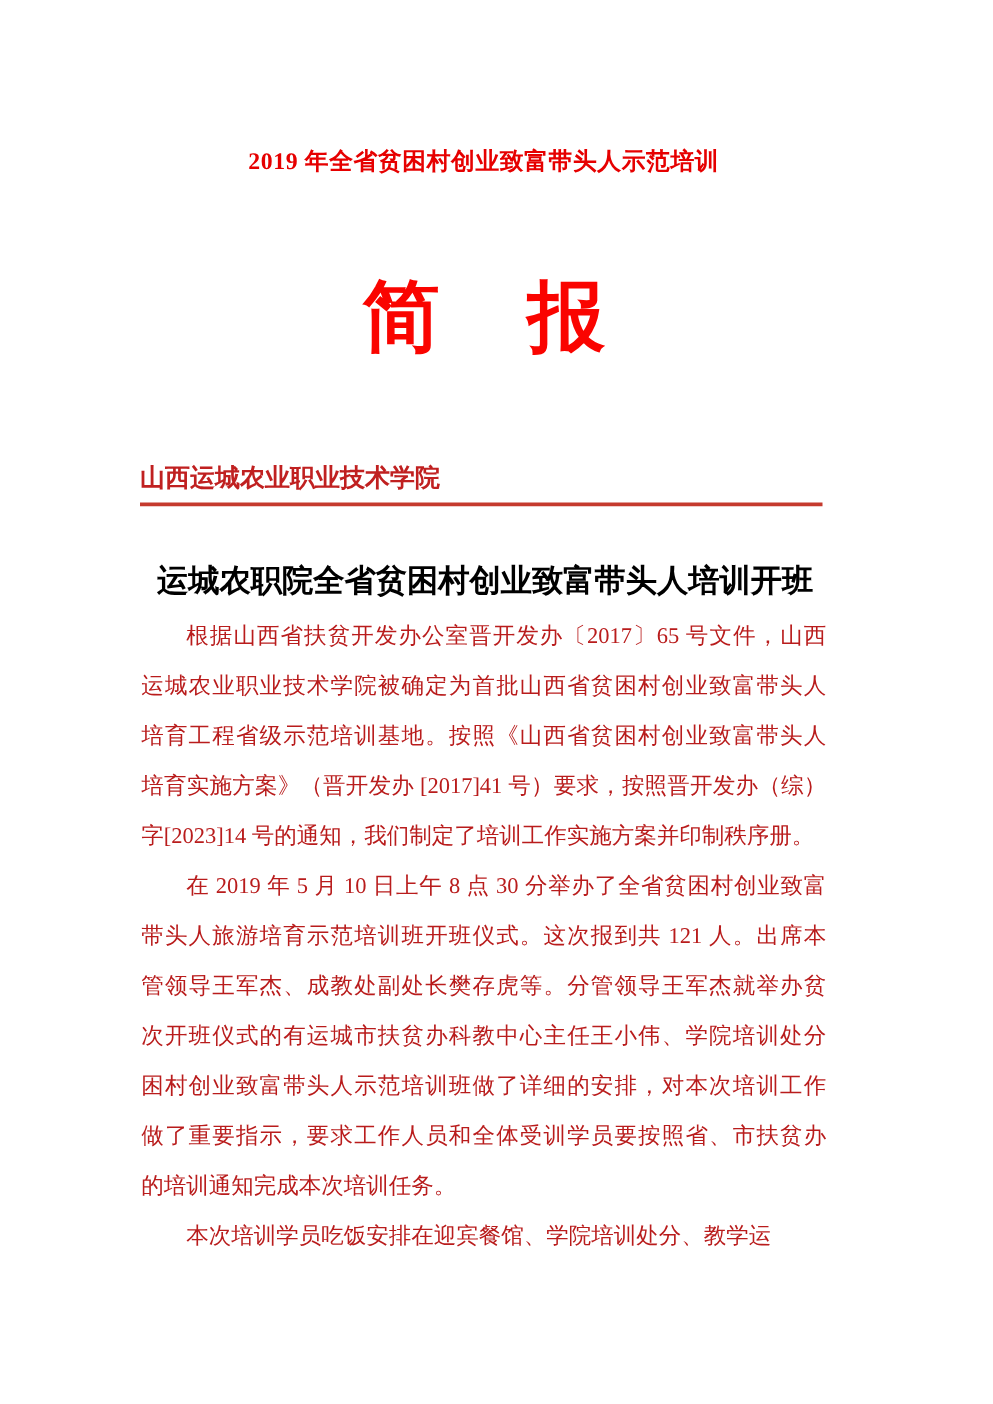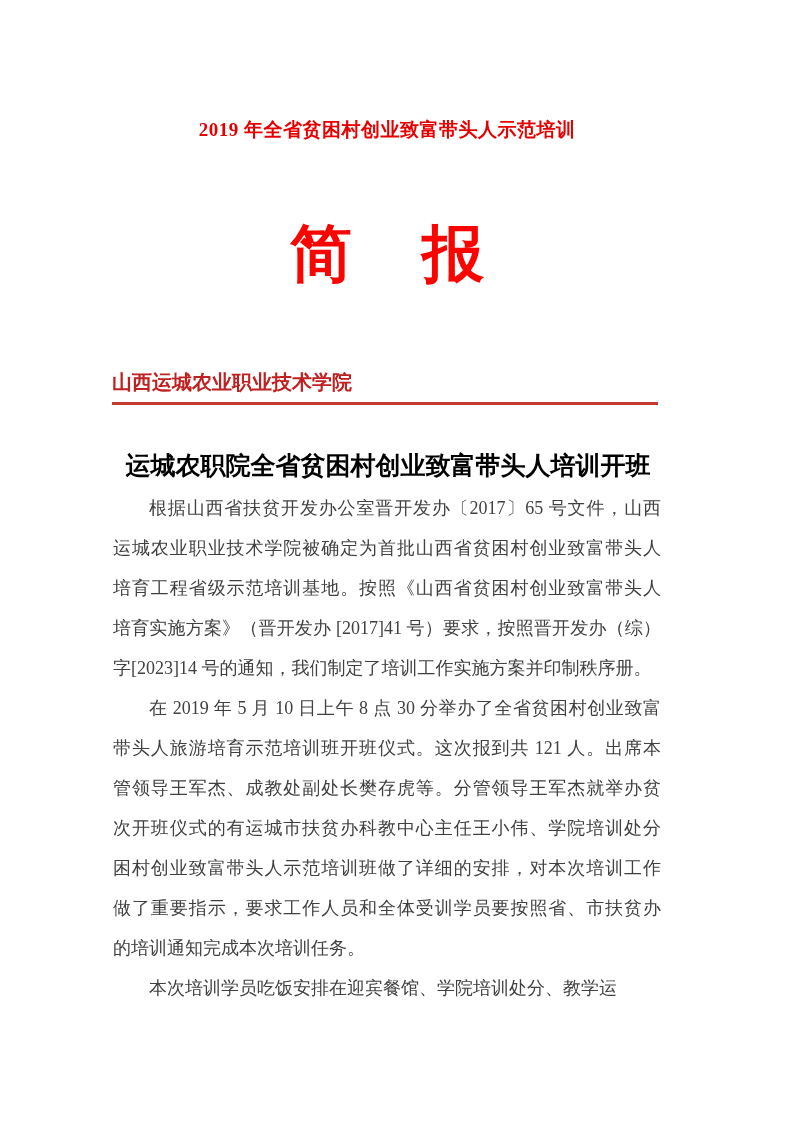--- a/index.html
+++ b/index.html
@@ -76,21 +76,21 @@
     color: #000000;
   }
   
   .body-text {
     position: absolute;
     top: 488px;
     left: 113px;
     width: 548px;
     font-family: "Liberation Serif", serif;
     font-size: 18px;
-    color: #404040;
+    color: #b91c1c;
   }
   .para { margin: 0; }
   .body-line {
     height: 40px;
     line-height: 40px;
     text-align: justify;
     text-align-last: justify;
     overflow: hidden;
   }
   .body-line.first { text-indent: 2em; }

